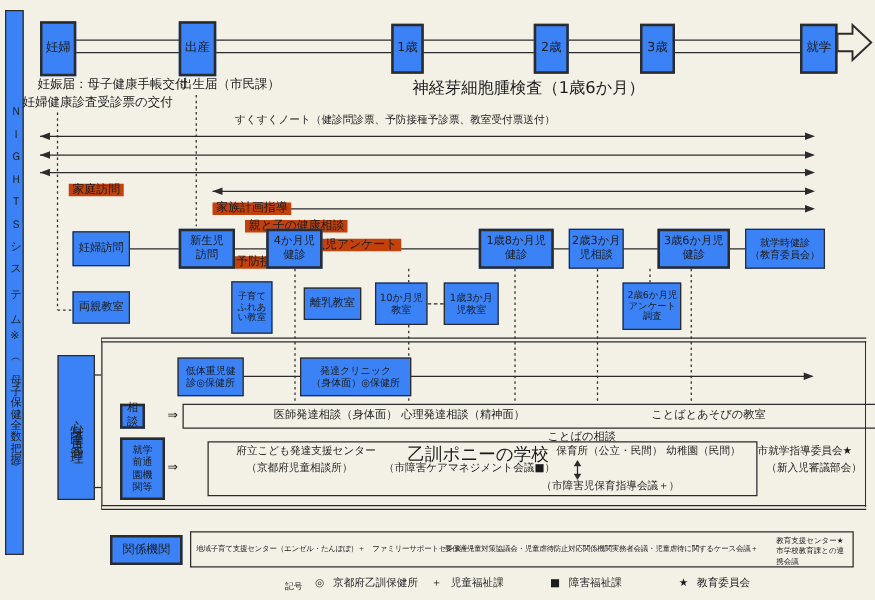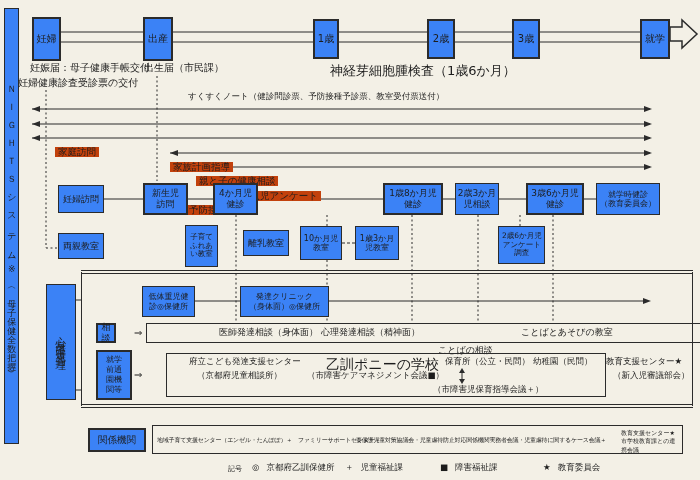--- a/index.html
+++ b/index.html
@@ -155,21 +155,21 @@
   <div class="box semi" style="left:96px;top:350px;width:36px;height:50px;font-size:8px;line-height:1.25;">就学
 前通
 園機
 関等</div>
   <div class="lbl" style="left:134px;top:369px;font-size:10px;">⇒</div>
   <div style="position:absolute;left:146px;top:353px;width:440px;height:44px;border:1.5px solid #2b2b2b;margin-left:20px;">
     <div class="lbl" style="left:22px;top:3px;font-size:8.5px;">府立こども発達支援センター</div>
     <div class="lbl" style="left:159px;top:3px;font-size:14px;">乙訓ポニーの学校</div>
     <div class="lbl" style="left:278px;top:3px;font-size:8.5px;">保育所（公立・民間）</div>
     <div class="lbl" style="left:366px;top:3px;font-size:8.5px;">幼稚園（民間）</div>
-    <div class="lbl" style="left:439px;top:3px;font-size:8.5px;">教育支援センター★</div>
+    <div class="lbl" style="left:439px;top:3px;font-size:8.5px;">市就学指導委員会★</div>
     <div class="lbl" style="left:30px;top:17px;font-size:8.5px;">（京都府児童相談所）</div>
     <div class="lbl" style="left:140px;top:17px;font-size:8.5px;">（市障害ケアマネジメント会議■）</div>
     <div class="lbl" style="left:446px;top:17px;font-size:8.5px;">（新入児審議部会）</div>
     <div class="lbl" style="left:266px;top:31px;font-size:8.5px;">（市障害児保育指導会議＋）</div>
   </div>
 
   <div class="box bold" style="left:88px;top:428px;width:58px;height:24px;font-size:9.5px;">関係機関</div>
   <div style="position:absolute;left:152px;top:425px;width:531px;height:29px;border:1.5px solid #2b2b2b;">
     <div class="lbl" style="left:4px;top:11px;font-size:6px;letter-spacing:-0.2px;">地域子育て支援センター（エンゼル・たんぽぽ）＋　ファミリーサポートセンター＋</div>
     <div class="lbl" style="left:203px;top:11px;font-size:6px;letter-spacing:-0.2px;">要保護児童対策協議会・児童虐待防止対応関係機関実務者会議・児童虐待に関するケース会議＋</div>

